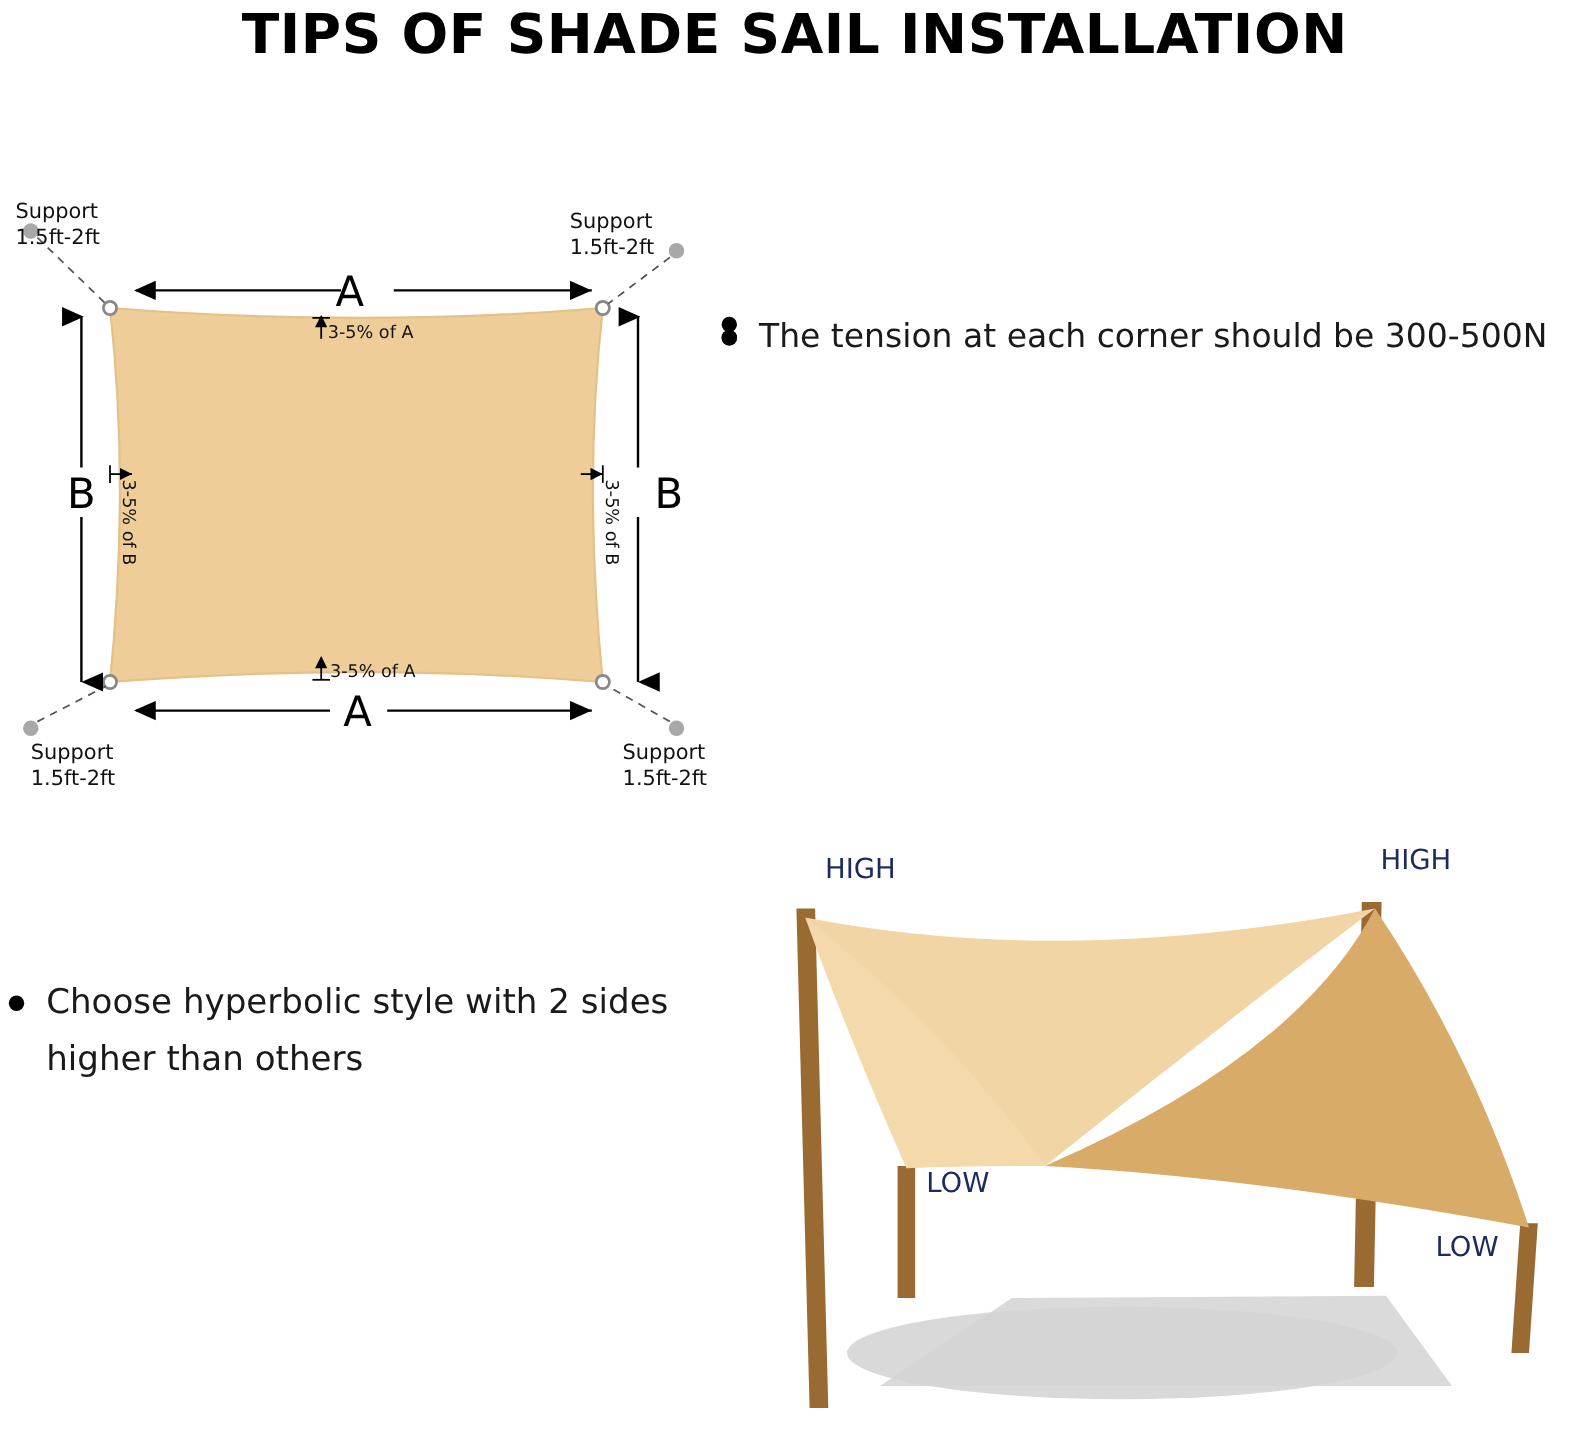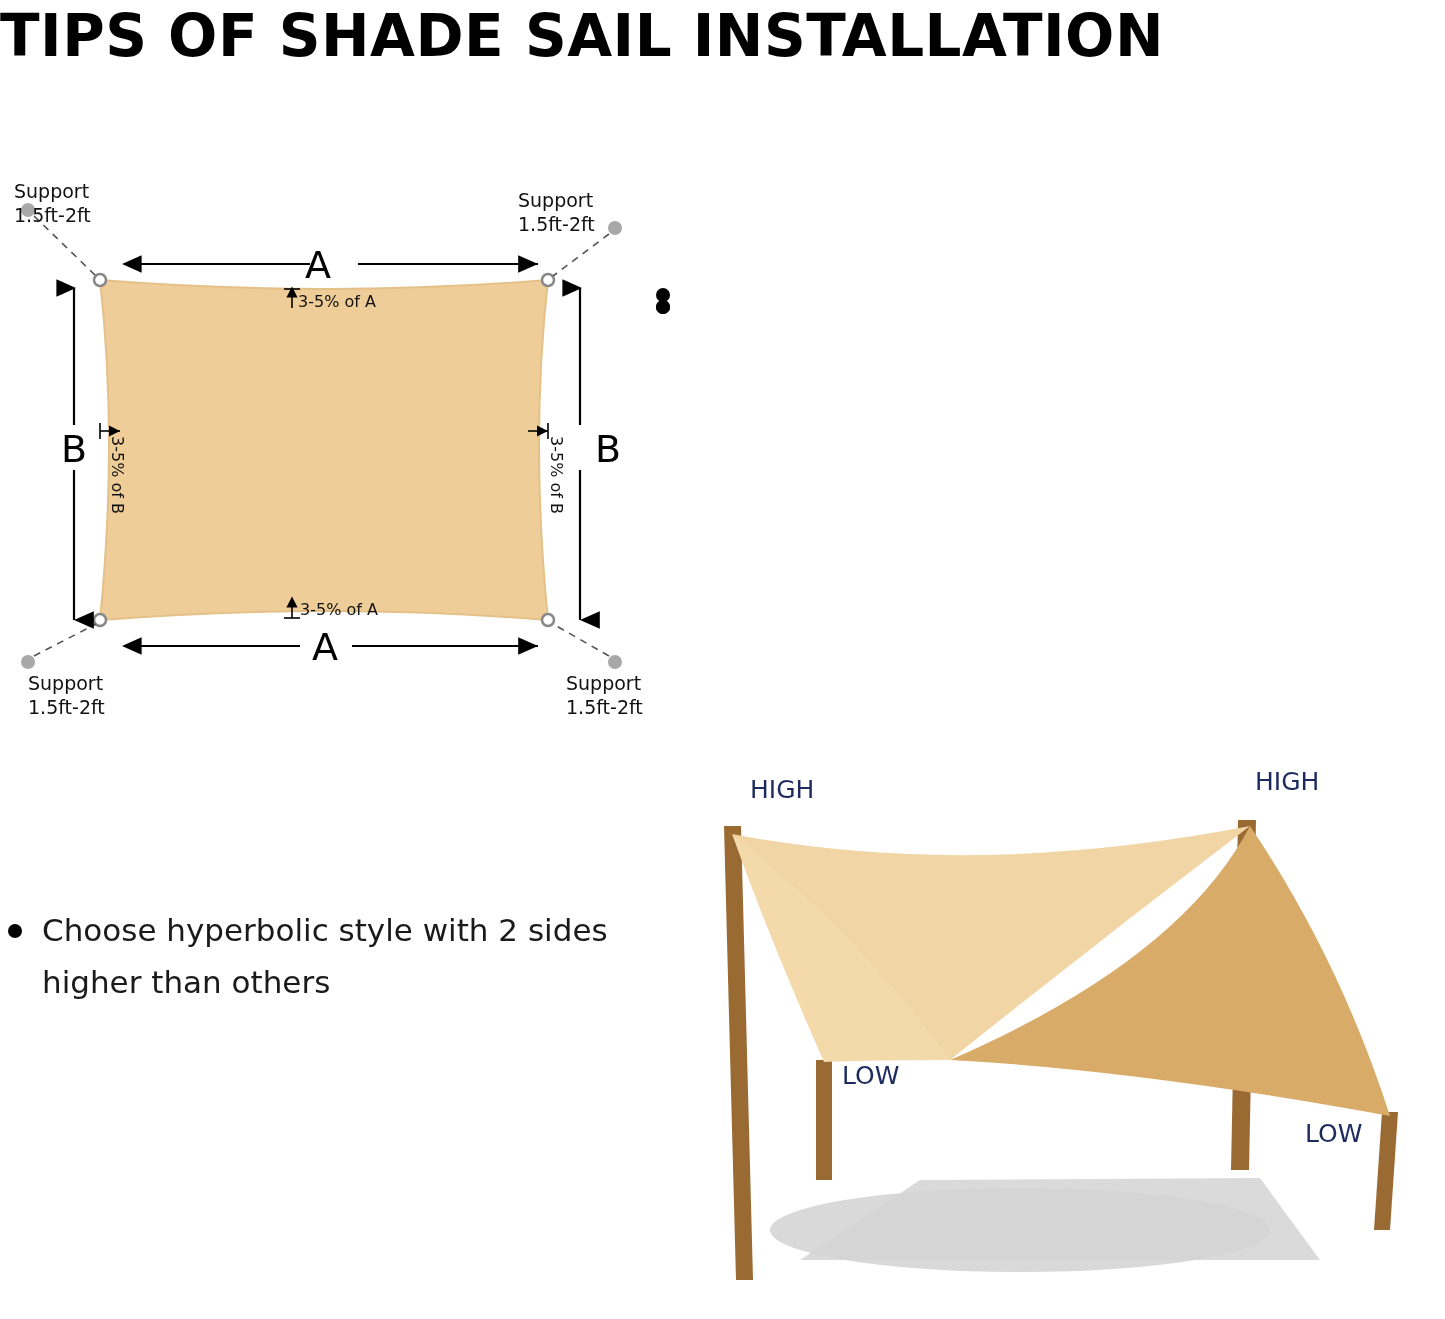--- a/index.html
+++ b/index.html
@@ -15,23 +15,24 @@
     color: #111111;
     overflow: hidden;
   }
 
   
   .title {
     position: absolute;
     top: 2px;
     left: 0;
     width: 1445px;
+    text-align: center;
     font-family: "DejaVu Sans", sans-serif;
     font-weight: bold;
-    font-size: 58px;
+    font-size: 50px;
     letter-spacing: 0.5px;
     color: #000000;
     white-space: nowrap;
   }
 
   
   .diagram-top {
     position: absolute;
     left: 0;
     top: 150;
@@ -65,21 +66,21 @@
     background: #000000;
   }
 
   #list-top {
     left: 648px;
     top: 268px;
     width: 800px;
   }
   #list-bottom {
     left: 0px;
-    top: 904px;
+    top: 885px;
     width: 620px;
   }
   #list-bottom li {
     font-size: 31px;
     line-height: 52px;
   }
 
   
   .diagram-bottom {
     position: absolute;
@@ -217,20 +218,21 @@
 
 <ul class="bullet-list" id="list-top">
   <li>
     <span class="dot"></span>
   </li>
   <li>
     <span class="dot"></span>
   </li>
   <li>
     <span class="dot"></span>
+    <span>The tension at each corner should be 300-500N</span>
   </li>
 </ul>
 
 <ul class="bullet-list" id="list-bottom">
   <li>
     <span class="dot"></span>
     <span>Choose hyperbolic style with 2 sides higher than others</span>
   </li>
 </ul>
 

